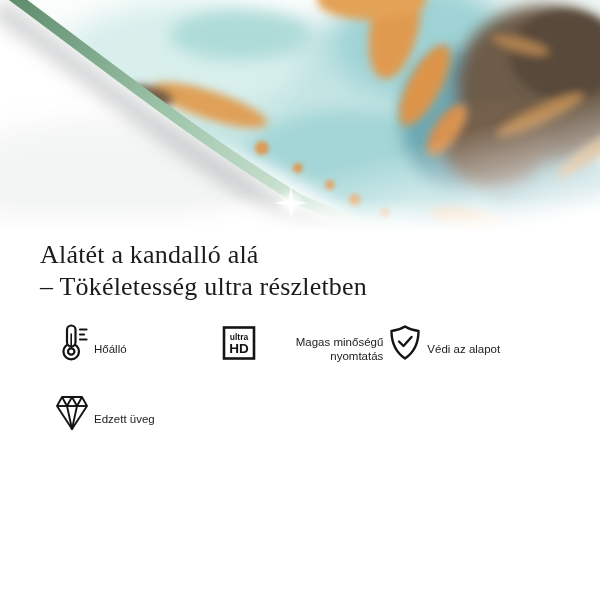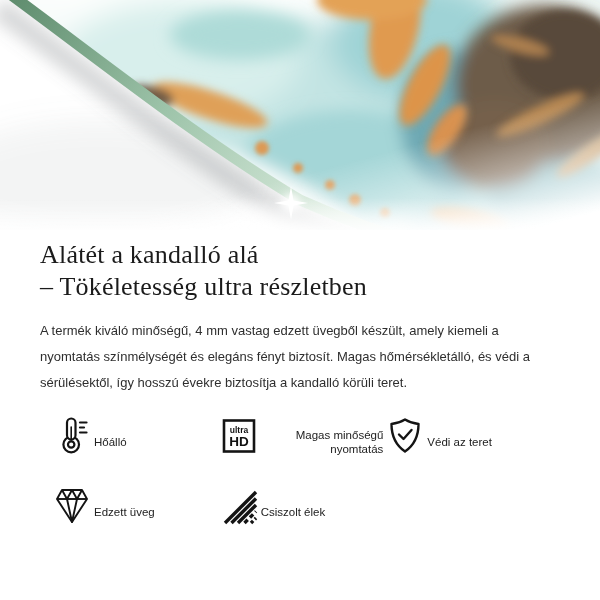--- a/index.html
+++ b/index.html
@@ -131,21 +131,20 @@
       </g>
     </svg>
   </div>
 
   <div class="content">
     <h1 class="title">
       <span style="display:block">Alátét a kandalló alá</span>
       <span style="display:block">– Tökéletesség ultra részletben</span>
     </h1>
 
-    <p class="description">A termék kiváló minőségű, 4 mm vastag edzett üvegből készült, amely kiemeli a nyomtatás színmélységét és elegáns fényt biztosít. Magas hőmérsékletálló, és védi a sérülésektől, így hosszú évekre biztosítja a kandalló körüli teret.</p>
 
     <div class="features">
 
       <div class="feature">
         <div class="icon-box">
           <svg width="44" height="44" viewBox="0 0 44 44" fill="none" stroke="#141414" stroke-width="2.2" stroke-linecap="round">
             <circle cx="21.2" cy="30.5" r="7.8" fill="#fff"></circle>
             <rect x="17" y="4.5" width="8.5" height="21" rx="4.25" fill="#fff"></rect>
             <circle cx="21.2" cy="30.5" r="3.2"></circle>
             <line x1="21.2" y1="13" x2="21.2" y2="26" stroke-width="1.6"></line>
@@ -168,44 +167,32 @@
         <div class="feature-label">Magas minőségű nyomtatás</div>
       </div>
 
       <div class="feature">
         <div class="icon-box">
           <svg width="44" height="44" viewBox="0 0 44 44" fill="none" stroke="#141414" stroke-width="2.4" stroke-linecap="round" stroke-linejoin="round">
             <path d="M 22 5.5 C 26 8, 31 9.5, 35.5 10 C 35.5 21 31.5 31 22 37.5 C 12.5 31 8.5 21 8.5 10 C 13 9.5 18 8 22 5.5 Z"></path>
             <path d="M 16 20.5 L 20.5 25 L 28.5 16"></path>
           </svg>
         </div>
-        <div class="feature-label">Védi az teret</div>
+        <div class="feature-label">Védi az alapot</div>
       </div>
 
       <div class="feature">
         <div class="icon-box">
           <svg width="44" height="44" viewBox="0 0 44 44" fill="none" stroke="#141414" stroke-width="1.9" stroke-linejoin="round">
             <path d="M 12 6 L 32 6 L 37 15 L 22 38 L 7 15 Z"></path>
             <path d="M 7 15 L 37 15"></path>
             <path d="M 12 6 L 17 15 L 22 6 L 27 15 L 32 6"></path>
             <path d="M 17 15 L 22 38 L 27 15"></path>
           </svg>
         </div>
         <div class="feature-label">Edzett üveg</div>
       </div>
 
-      <div class="feature">
-        <div class="icon-box">
-          <svg width="44" height="44" viewBox="0 0 44 44" fill="none" stroke="#141414" stroke-width="3.4">
-            <line x1="8" y1="39" x2="39" y2="8"></line>
-            <line x1="14.5" y1="39" x2="39" y2="14.5"></line>
-            <line x1="21" y1="39" x2="39" y2="21"></line>
-            <line x1="27.5" y1="39" x2="39" y2="27.5" stroke-dasharray="4.5 3.2"></line>
-            <line x1="34" y1="39" x2="39" y2="34" stroke-dasharray="3 2.4"></line>
-          </svg>
-        </div>
-        <div class="feature-label">Csiszolt élek</div>
-      </div>
 
 
     </div>
   </div>
 </div>
 
 </body></html>

